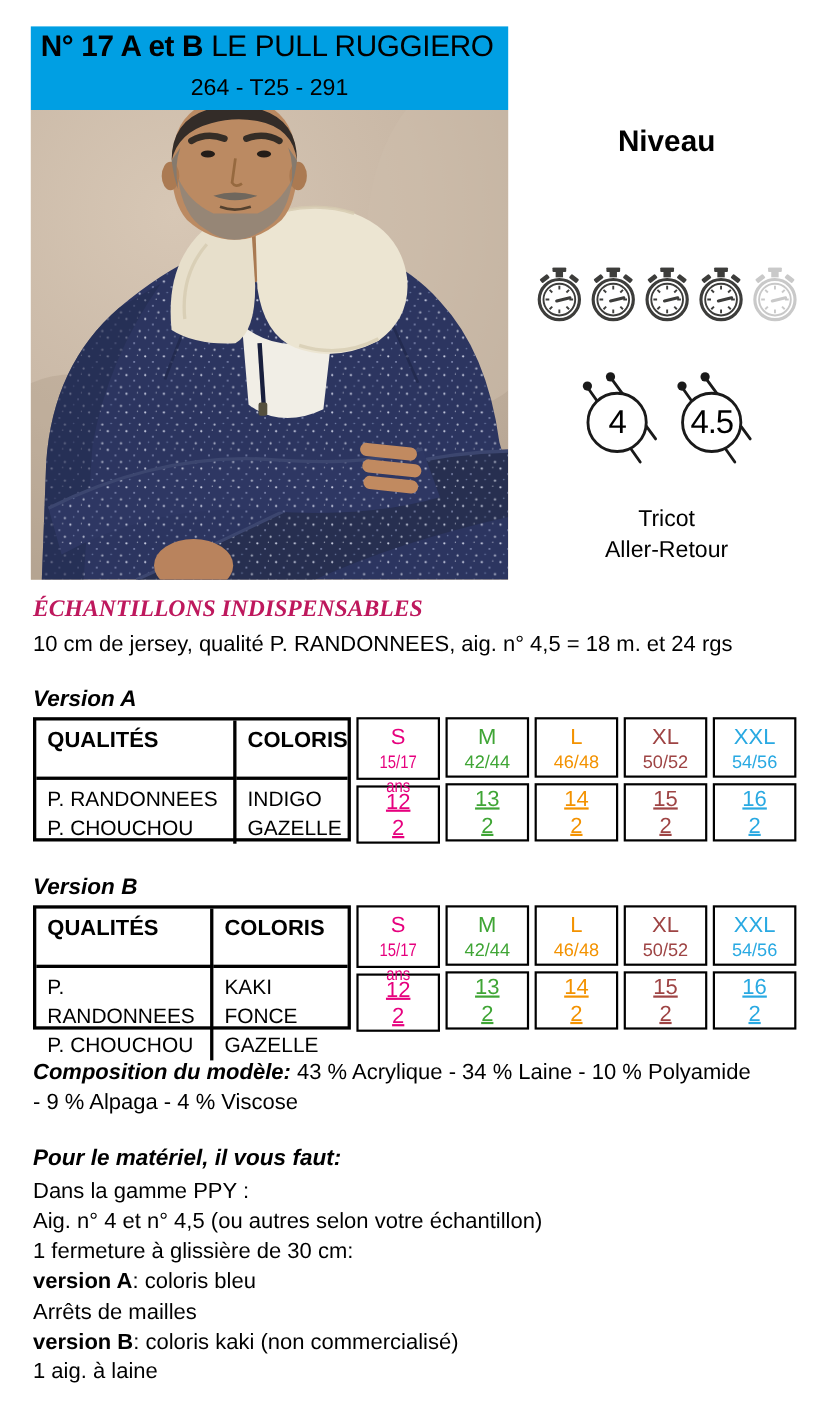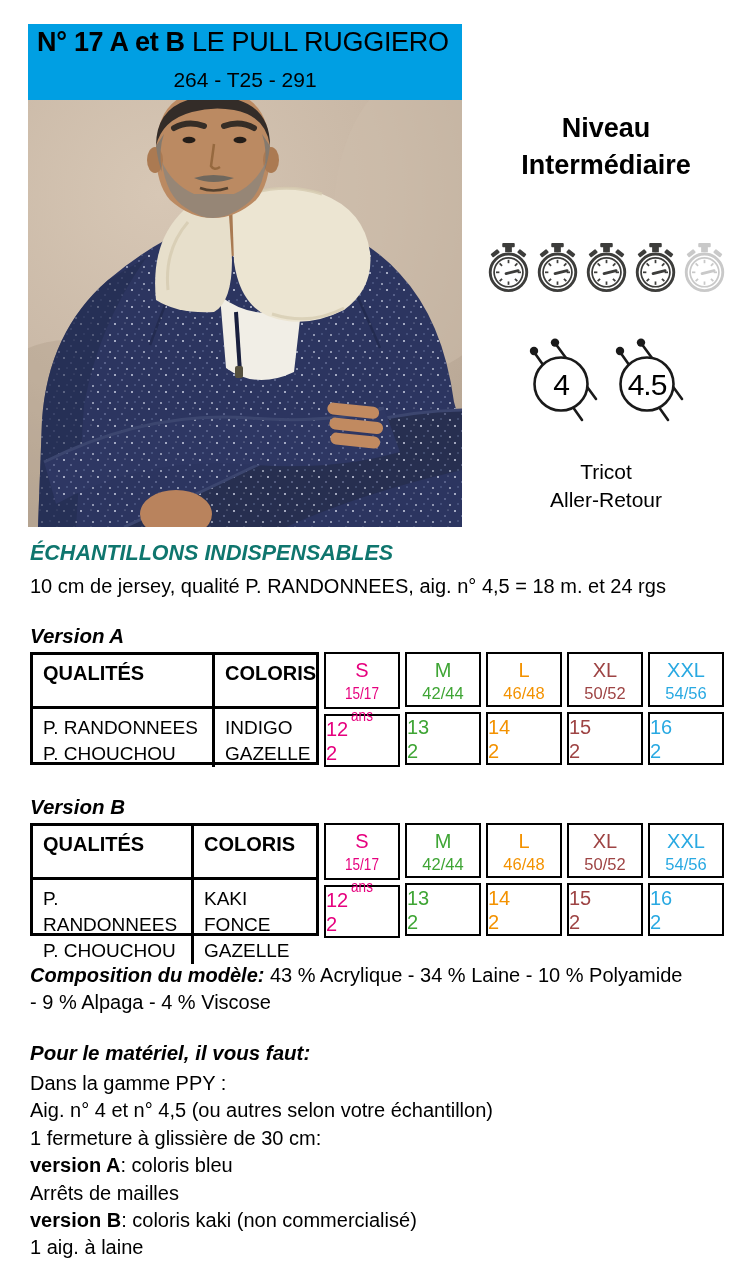--- a/index.html
+++ b/index.html
@@ -42,21 +42,21 @@
   .lg-cell{box-sizing:border-box;padding:7px 0 0 10px;}
   .lg-h{font-weight:bold;font-size:20px;border-bottom:3px solid #000;}
   .lg-h.first{border-right:3px solid #000;}
   .lg-d{font-size:19px;line-height:26px;padding-top:6px;}
   .lg-d.first{border-right:3px solid #000;}
   .size-col{flex:1;margin-left:5px;display:flex;flex-direction:column;}
   .size-h{height:57px;border:2.5px solid #000;box-sizing:border-box;text-align:center;padding-top:4px;}
   .size-h .sz{font-size:20px;line-height:24px;}
   .size-h .sub{font-size:16.5px;line-height:22px;}
   .size-col.s .sub{transform:scaleX(.82);transform-origin:center;}
-  .size-d{flex:1;margin-top:5px;border:2.5px solid #000;box-sizing:border-box;text-align:left;font-size:20px;line-height:24px;padding-top:1px;}
+  .size-d{flex:1;margin-top:5px;border:2.5px solid #000;box-sizing:border-box;text-align:center;font-size:20px;line-height:24px;padding-top:1px;text-decoration:underline;}
   .size-col.s{color:#E6007E;}.size-col.m{color:#3FA535;}.size-col.l{color:#F39200;}
   .size-col.xl{color:#9E4444;}.size-col.xxl{color:#29A9E2;}
 
   
   .compo{margin-top:26px;line-height:27px;}
   .compo .lbl{font-weight:bold;font-style:italic;}
   .mat-head{font-weight:bold;font-style:italic;font-size:20.5px;margin-top:25px;line-height:24px;}
   .mat-lines{margin-top:5px;}
   .mat-line{line-height:27.4px;}
   .mat-line .b{font-weight:bold;}
@@ -176,21 +176,20 @@
       <path d="M186 44 L183 66 Q186 71 192 67" stroke="#96693f" stroke-width="2.5" fill="none"></path>
 
       <path d="M134 62 Q138 96 158 108 Q172 118 185 118 Q200 118 216 106 Q234 94 238 62 Q226 86 206 94 L166 94 Q144 84 134 62 Z" fill="#8f857a" opacity="0.85"></path>
       <path d="M166 78 Q185 72 206 78 Q185 86 166 78 Z" fill="#6f675d"></path>
       <path d="M172 88 Q185 93 200 88" stroke="#54412f" stroke-width="2.5" fill="none"></path>
     </svg>
   </div>
 
   <div class="level">
     <div>Niveau</div>
-    <div>Intermédiaire</div>
   </div>
 
   <div class="watches">
     <svg class="watch">
         <use href="#sw"></use>
       </svg>
     <svg class="watch">
         <use href="#sw"></use>
       </svg>
     <svg class="watch">
@@ -219,21 +218,21 @@
     </div>
   </div>
 
   <div class="technique">
     <div>Tricot</div>
     <div>Aller-Retour</div>
   </div>
 
   <div class="content">
 
-    <div class="red-head" style="color: #0f766e;">ÉCHANTILLONS INDISPENSABLES</div>
+    <div class="red-head" style="color: #be185d; font-family: Liberation Serif, serif;">ÉCHANTILLONS INDISPENSABLES</div>
     <div class="gauge">
       <div>10 cm de jersey, qualité P. RANDONNEES, aig. n° 4,5 = 18 m. et 24 rgs</div>
     </div>
 
     <div class="vlabel mt-a">Version A</div>
     <div class="size-table va">
       <div class="left-group">
         <div class="lg-cell lg-h first">QUALITÉS</div>
         <div class="lg-cell lg-h">COLORIS</div>
         <div class="lg-cell lg-d first">

